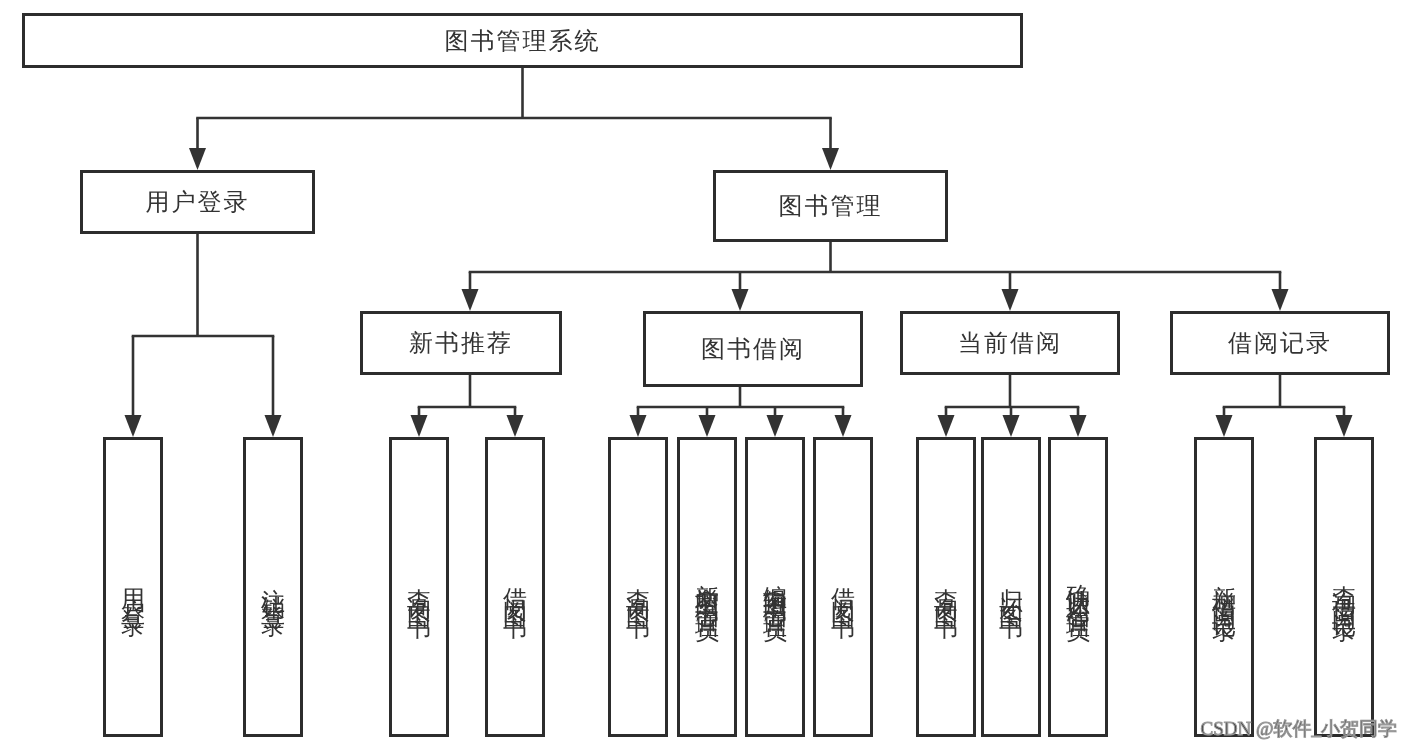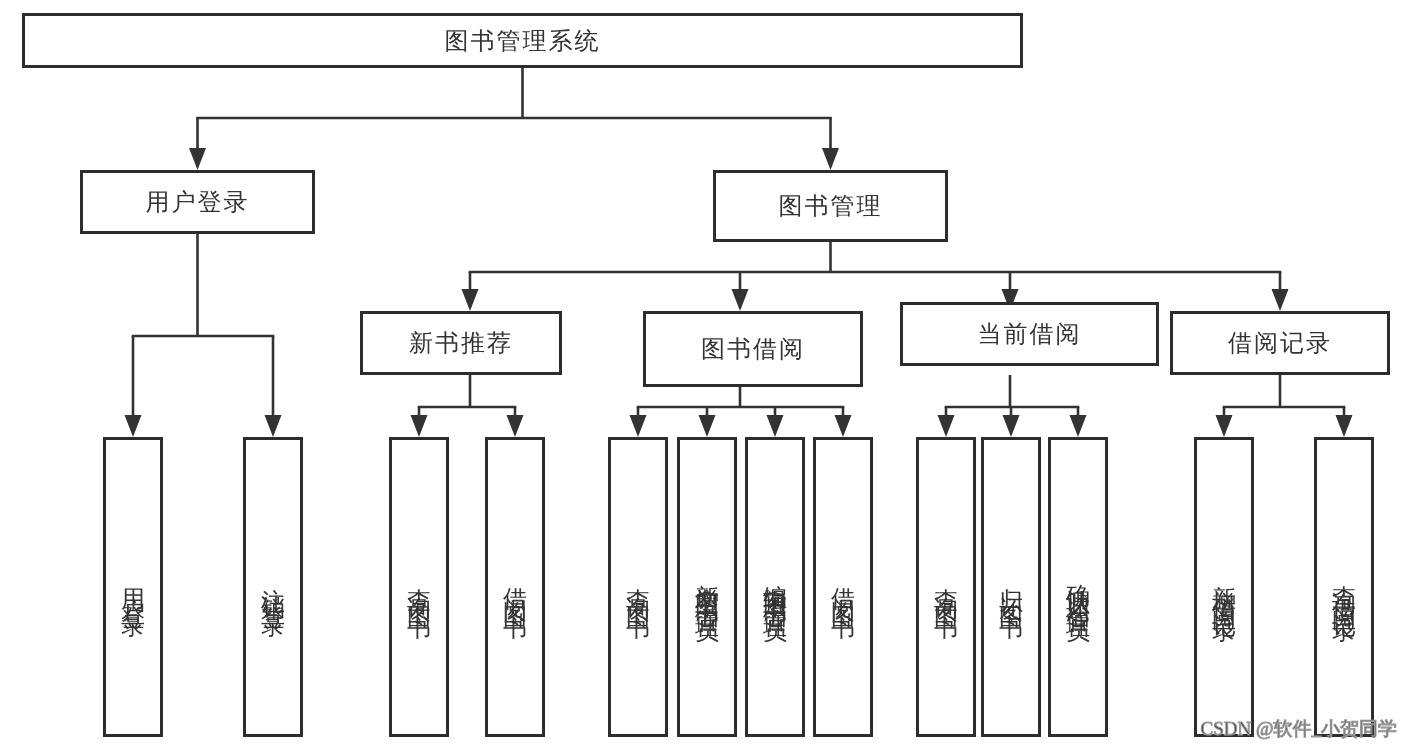--- a/index.html
+++ b/index.html
@@ -115,21 +115,21 @@
     </g>
   </svg>
 
   <div class="box hbox" style="left:22px;top:13px;width:1001px;height:55px;">图书管理系统</div>
 
   <div class="box hbox" style="left:80px;top:170px;width:235px;height:64px;">用户登录</div>
   <div class="box hbox" style="left:713px;top:170px;width:235px;height:72px;">图书管理</div>
 
   <div class="box hbox" style="left:360px;top:311px;width:202px;height:64px;">新书推荐</div>
   <div class="box hbox" style="left:630px;top:311px;width:220px;height:76px;margin-left:13px;">图书借阅</div>
-  <div class="box hbox" style="left:900px;top:302px;width:259px;height:64px;">当前借阅</div>
+  <div class="box hbox" style="left:900px;top:311px;width:220px;height:64px;">当前借阅</div>
   <div class="box hbox" style="left:1170px;top:311px;width:220px;height:64px;">借阅记录</div>
 
   <div class="box vbox ls4" style="left:103px;top:437px;width:60px;height:300px;">
     <span>用户登录</span>
   </div>
   <div class="box vbox ls4" style="left:243px;top:437px;width:60px;height:300px;">
     <span>注销登录</span>
   </div>
 
   <div class="box vbox ls4" style="left:389px;top:437px;width:60px;height:300px;">

